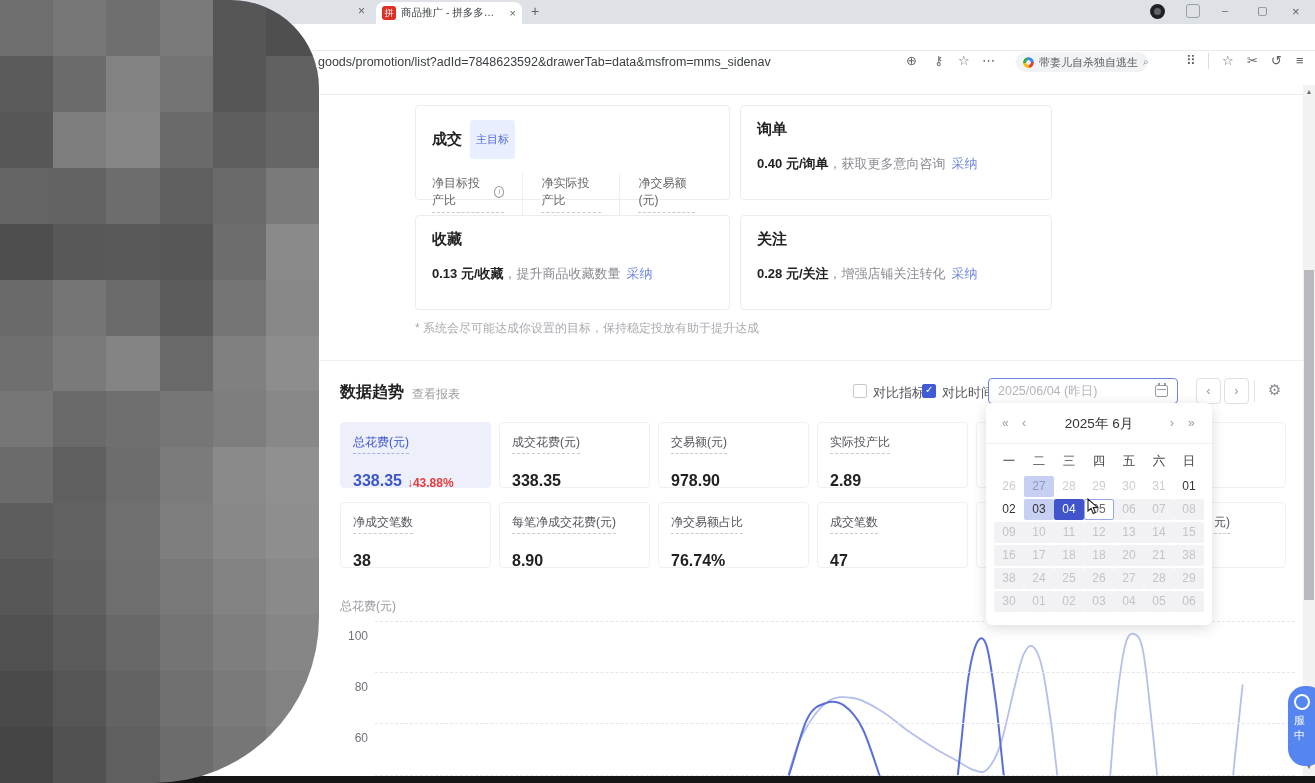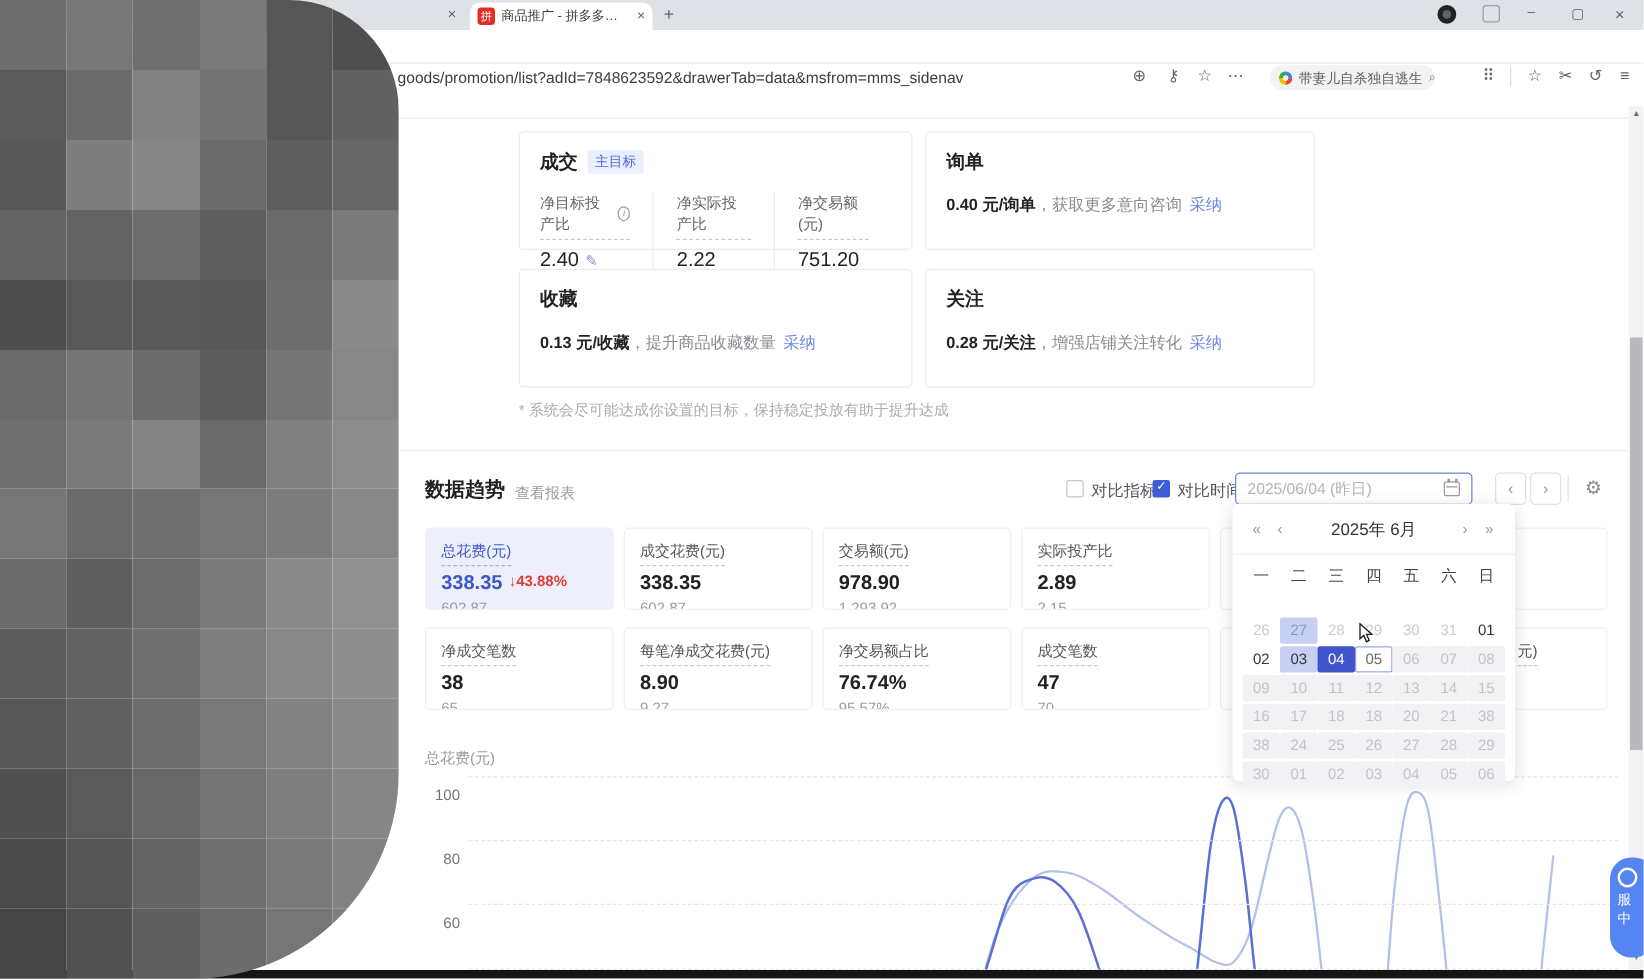--- a/index.html
+++ b/index.html
@@ -55,21 +55,21 @@
   .dateinput .dtxt { font-size:13.5px; color:#222; }
   .calic { width:13px; height:12px; border:1.2px solid #9a9aa0; border-radius:2px; position:relative; }
   .calic::before { content:""; position:absolute; left:1.5px; top:-3px; width:2px; height:3px; background:#9a9aa0; box-shadow:6px 0 #9a9aa0; }
   .calic::after { content:""; position:absolute; left:1px; top:2.5px; right:1px; height:1.2px; background:#9a9aa0; }
   .head-sep { left:1266px; top:62px; width:1px; height:26px; background:#e8e8ea; }
   .head-x { left:1281px; top:62px; font-size:17px; color:#5f5f66; }
 
   
   .gcard { border:1px solid #ececee; border-radius:4px; background:#fff; padding:14px 16px; }
   .gtitle { font-size:15px; font-weight:bold; color:#222; display:flex; align-items:center; gap:8px; }
-  .gbadge { background:#e9efff; color:#4f68d8; font-size:11px; font-weight:normal; padding:2px 6px; border-radius:3px; }
+  .gbadge { background:#e9efff; color:#4f68d8; font-size:11px; font-weight:normal; padding:12px 6px; border-radius:3px; }
   .gcols { display:flex; margin-top:14px; }
   .gcol { padding-right:18px; }
   .gcol + .gcol { border-left:1px solid #efeff1; padding-left:18px; }
   .glabel { font-size:12px; color:#666; display:inline-flex; align-items:center; gap:3px;
     border-bottom:1px dashed #c9c9c9; padding-bottom:3px; }
   .gvalue { margin-top:8px; font-size:16px; color:#232323; display:flex; align-items:center; gap:5px; }
   .info-ic { width:12px; height:12px; border:1px solid #9a9aa0; border-radius:50%; font-size:8px;
     line-height:10px; text-align:center; color:#9a9aa0; font-style:italic; }
   .pencil { color:#8a93c9; font-size:12px; }
   .gdesc { margin-top:16px; font-size:13px; color:#8a8a92; }
@@ -91,41 +91,41 @@
   .pagebtn { top:378px; width:25px; height:26px; border:1px solid #e0e0e3; border-radius:4px; background:#fff;
     font-size:13px; color:#9a9aa0; text-align:center; line-height:24px; }
   .t-sep { left:1254px; top:380px; width:1px; height:22px; background:#e5e5e8; }
   .gear { left:1268px; top:381px; font-size:15px; color:#8a8a90; }
 
   .cards-row { position:absolute; left:340px; display:flex; gap:8px; }
   .mcard { width:151px; height:66px; border:1px solid #f0f0f1; border-radius:4px; background:#fff; padding:9px 12px; overflow:hidden; }
   .mcard.selected { background:#edf0fb; border-color:#edf0fb; }
   .mlabel { font-size:12px; color:#55555c; display:inline-block; border-bottom:1px dashed #cacace; padding-bottom:2px; white-space:nowrap; }
   .mcard.selected .mlabel { color:#3d56cc; border-bottom-color:#aab4e4; }
-  .mval { margin-top:5px; font-size:16px; font-weight:bold; color:#222; display:flex; align-items:flex-start; gap:5px; }
+  .mval { margin-top:18px; font-size:16px; font-weight:bold; color:#222; display:flex; align-items:flex-end; gap:5px; }
   .mcard.selected .mval { color:#3d56cc; }
   .mdelta { font-size:12px; color:#e23c39; font-weight:bold; }
   .msub { margin-top:3px; font-size:12px; color:#9a9aa0; font-weight:normal; }
 
   
   .chart-ylab { left:340px; top:598px; font-size:12px; color:#9a9aa0; }
   .ytick { width:38px; text-align:right; font-size:12px; color:#71717a;margin-top:15px; }
   .gridline { left:375px; width:920px; height:0; border-top:1px dashed #e6e6ea; }
   #trend-svg { position:absolute; left:375px; top:600px; z-index:0; }
 
   
   .calendar { left:986px; top:403px; width:226px; height:222px; background:#fff; border-radius:6px;
     box-shadow:0 3px 14px rgba(0,0,0,.14); z-index:10; }
   .cal-head { position:absolute; left:0; top:10px; width:226px; height:24px; }
   .cal-nav { position:absolute; top:3px; font-size:12px; color:#9a9aa0; }
   .cal-title { position:absolute; left:0; width:226px; text-align:center; top:2px; font-size:13.5px; color:#333; }
   .cal-div { position:absolute; left:0; top:40px; width:226px; height:1px; background:#f0f0f2; }
   .cal-week { position:absolute; left:8px; top:50px; width:210px; display:flex; }
   .cal-week span { width:30px; text-align:center; font-size:12.5px; color:#444; }
-  .cal-grid { position:absolute; left:8px; top:91px; width:210px; }
+  .cal-grid { position:absolute; left:8px; top:73px; width:210px; }
   .cal-row { display:flex; height:23px; }
   .cal-cell { width:30px; height:21px; line-height:21px; text-align:center; font-size:12px; color:#333; border-radius:2px; }
   .cal-cell.muted { color:#ccc; }
   .cal-cell.range { background:#c7cff2; color:#333; }
   .cal-cell.muted.range { color:#8d97c6; }
   .cal-cell.selected { background:#4055cc; color:#fff; }
   .cal-cell.today { border:1px solid #98a6e8; line-height:19px; color:#666; background:#fff; }
   .cal-cell.disabled { background:#f2f2f5; color:#c3c3c8; }
   .cursor-svg { position:absolute; left:1086px; top:498px; z-index:11; }
 

